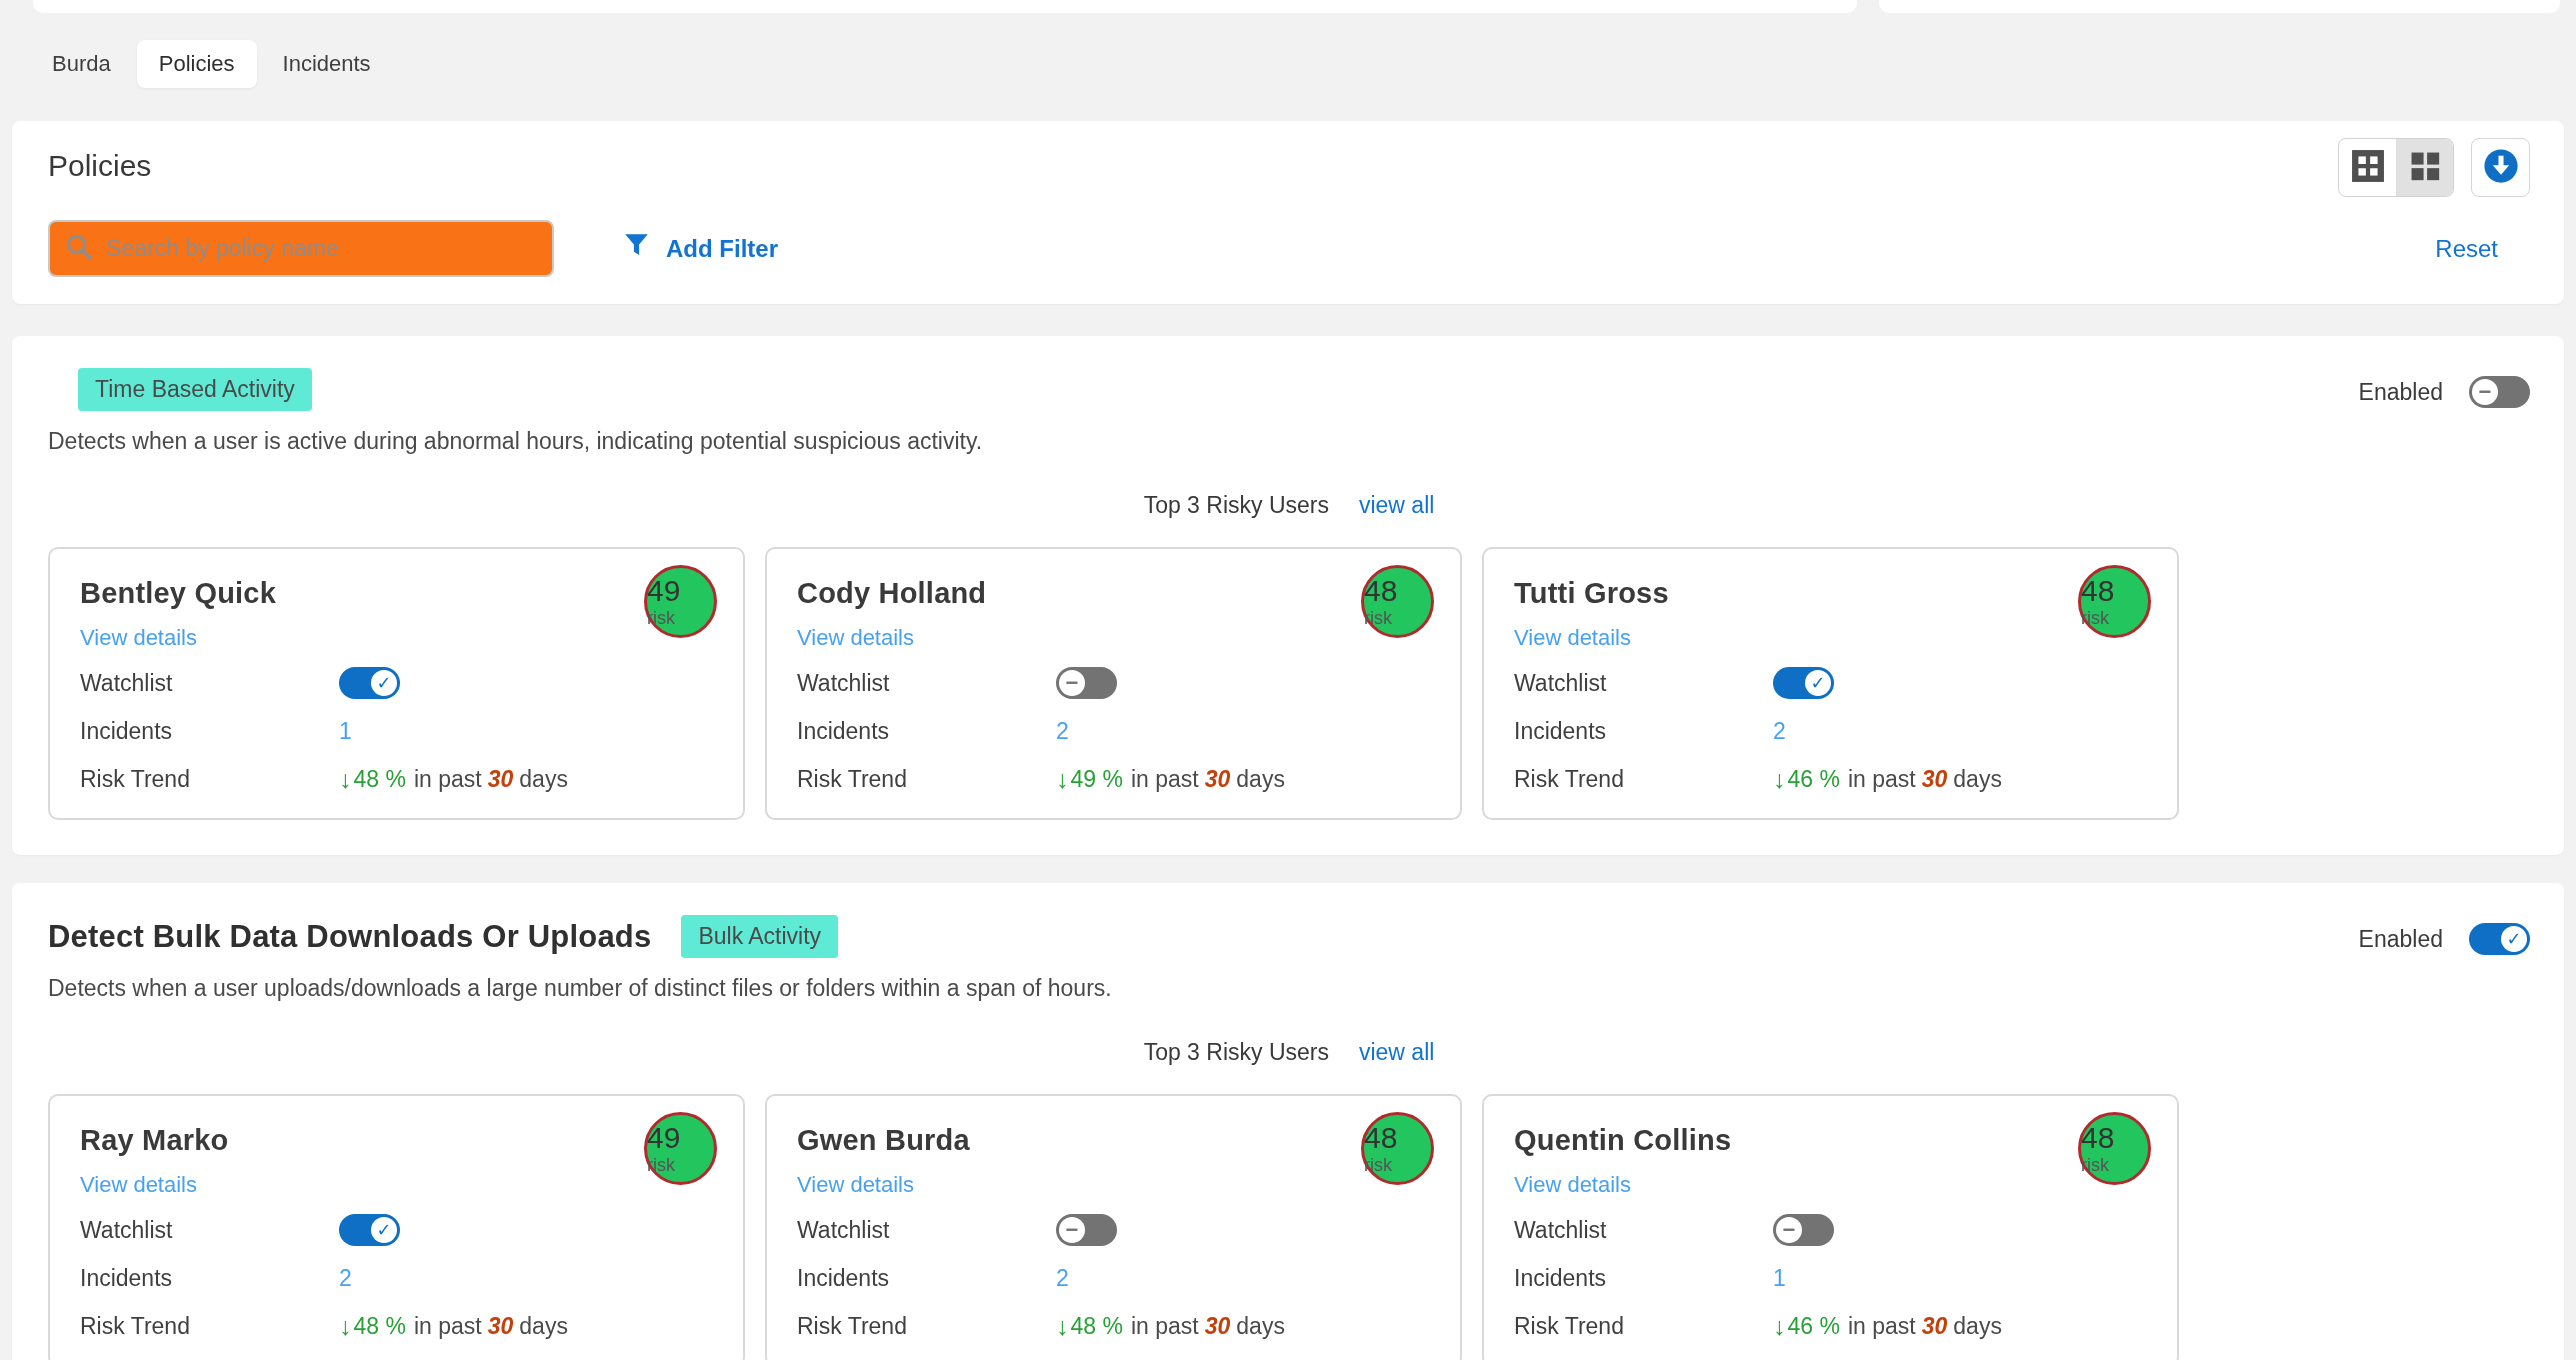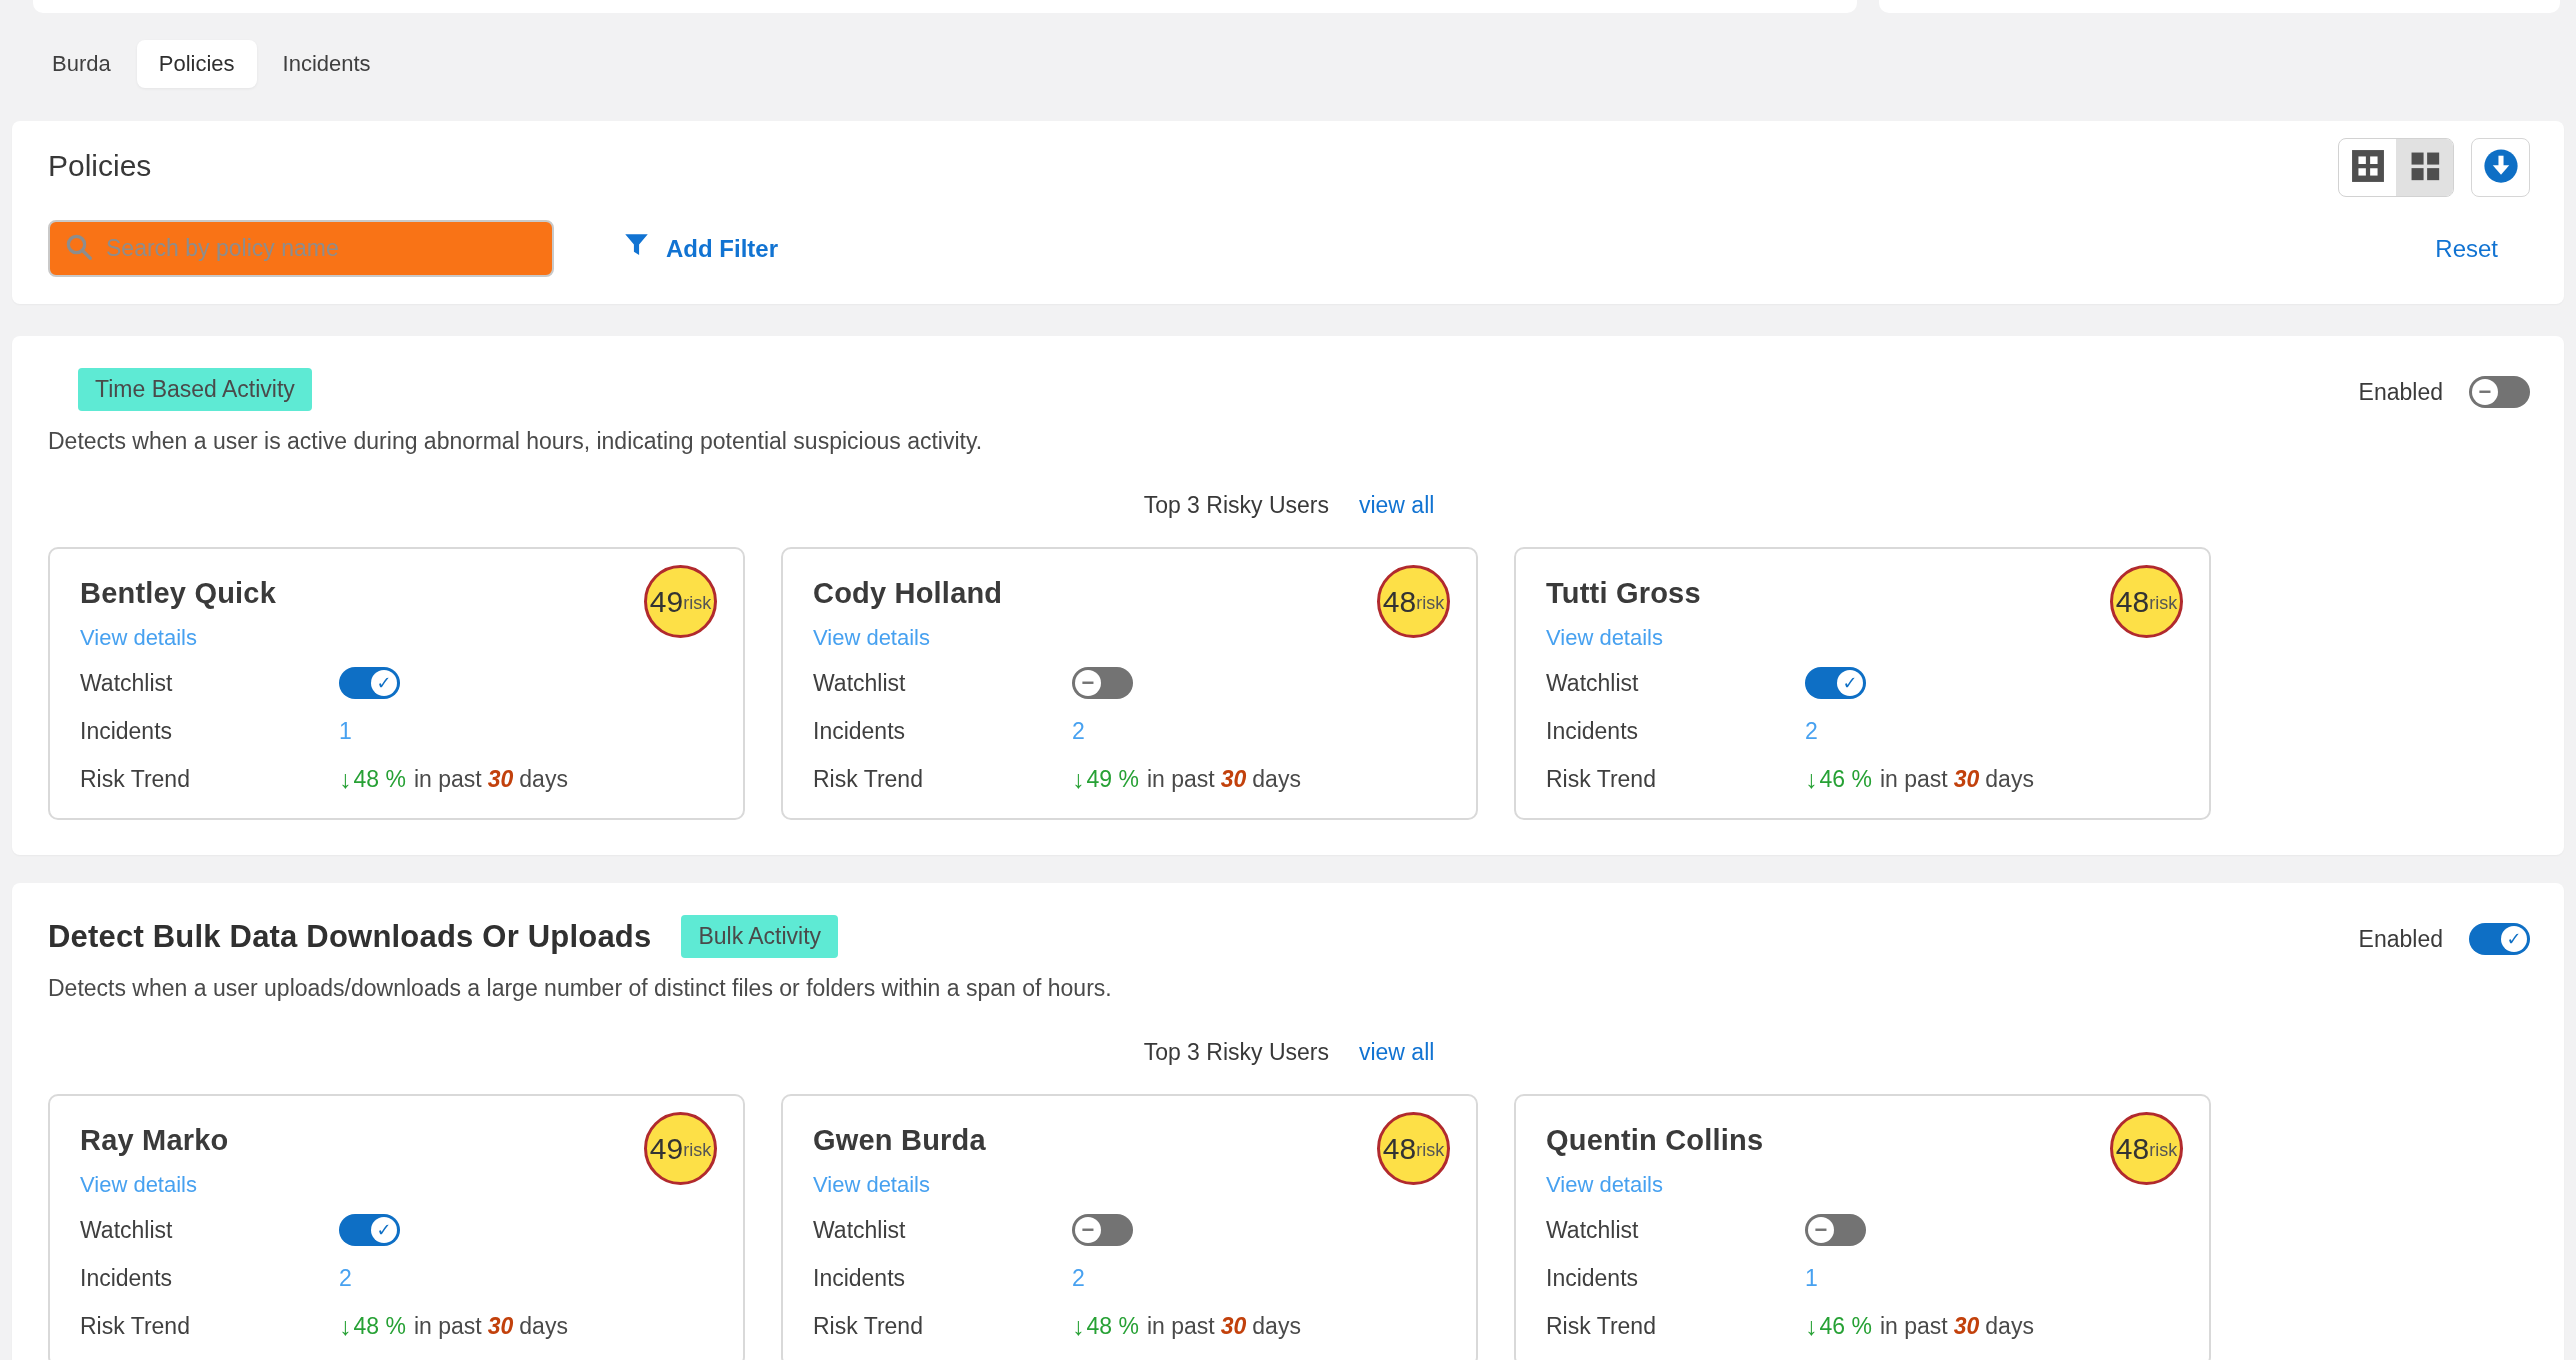--- a/index.html
+++ b/index.html
@@ -73,39 +73,39 @@
   .policy-1 .enabled-wrap { top:40px; }
   .policy-2 .enabled-wrap { top:40px; }
   .enabled-wrap .enabled-label { font-size:23px; color:#3a3a3a; margin-right:26px; }
 
   .policy-desc { margin-top:17px; font-size:23px; color:#4a4a4a; }
 
   .top-users-row { margin-top:37px; display:flex; align-items:center;justify-content:center; }
   .top-users-label { font-size:23px; color:#393939; }
   .view-all { margin-left:30px; font-size:23px; color:#1173d2; cursor:pointer; }
 
-  .cards { margin-top:28px; display:flex; gap:36px; }
+  .cards { margin-top:28px; display:flex; gap:20px; }
   .user-card {
     position:relative; width:697px; height:273px; background:#fff;
     border:2px solid #d9d9d9; border-radius:10px; padding:28px 30px 0 30px;
   }
   .user-name { font-size:29px; font-weight:bold; color:#3a3a3a; letter-spacing:0.2px; }
   .view-details { display:inline-block; margin-top:15px; font-size:22px; color:#47a1f0; cursor:pointer; }
   .card-row { display:flex; align-items:center; margin-top:16px; min-height:32px; }
   .card-row .row-label { width:259px; font-size:23px; color:#3f3f3f; }
   .row-value { font-size:23px; color:#47a1f0; cursor:pointer; }
   .trend { font-size:23px; color:#4a4a4a; display:flex; align-items:center; }
   .trend .arrow { color:#27a135; font-weight:bold; font-size:25px; margin-right:2px; }
   .trend .pct { color:#27a135; margin-right:8px; }
   .trend .days { font-weight:bold; color:#c2410c; margin:0 6px;font-style:italic; }
 
   .risk-badge {
     position:absolute; top:16px; right:26px; width:73px; height:73px; border-radius:50%;
-    border:3px solid #b12a2e; background:#fde047;
-    display:flex; align-items:center; justify-content:center; line-height:1;
+    border:3px solid #b12a2e; background:#22c55e;
+    display:flex; flex-direction:column; align-items:flex-start; justify-content:center; line-height:1;
   }
   .risk-num { font-size:30px; color:#333; }
   .risk-unit { font-size:18px; color:#555; margin-top:3px; }
 
   
   .toggle {
     position:relative; width:61px; height:32px; border-radius:16px; cursor:pointer; flex:0 0 auto;
   }
   .toggle .knob {
     position:absolute; top:3px; width:26px; height:26px; border-radius:50%; background:#fff;

